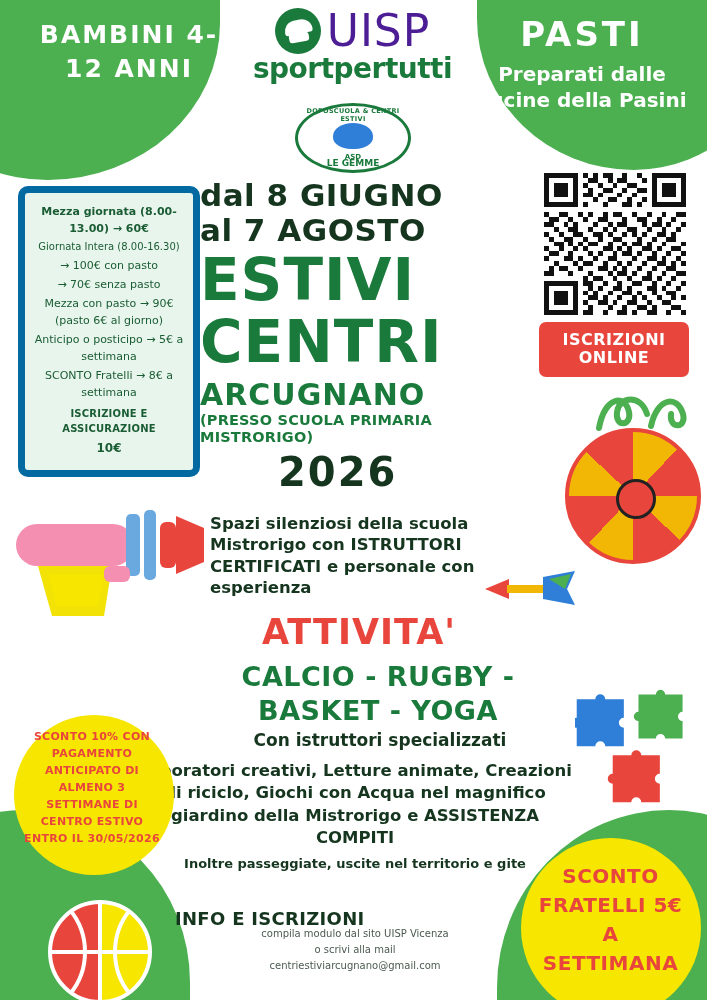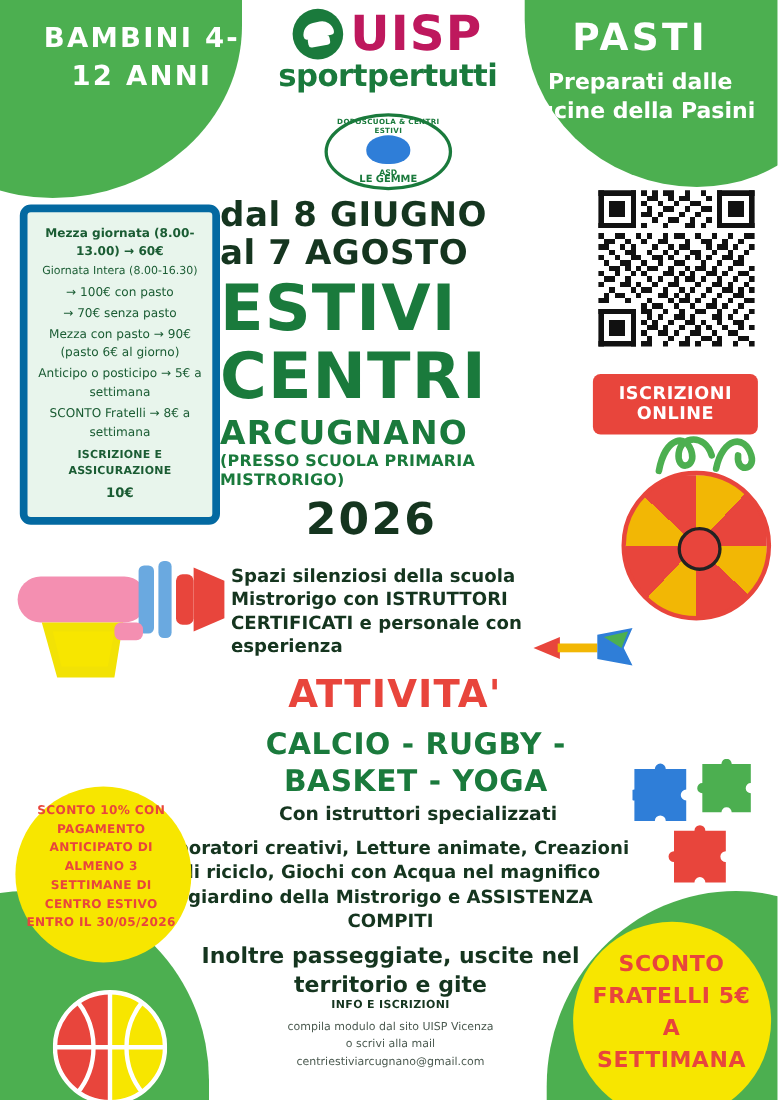--- a/index.html
+++ b/index.html
@@ -74,21 +74,21 @@
     content: ""; position: absolute; left: 9px; top: 12px;
     width: 28px; height: 14px; background: #ffffff;
     border-radius: 14px 14px 4px 4px; transform: rotate(-12deg);
   }
   .uisp-mark::after {
     content: ""; position: absolute; left: 14px; top: 25px;
     width: 20px; height: 9px; background: #ffffff; border-radius: 3px;
     transform: rotate(-10deg);
   }
   .uisp-word {
-    font-size: 44px; font-weight: 700; color: #be185d; letter-spacing: 1px;
+    font-size: 44px; font-weight: 400; color: #4c1d95; letter-spacing: 1px;
     line-height: 1;
   }
   .uisp-tag {
     font-size: 28px; color: #1a7a3c; font-weight: 700; margin-top: -2px;
     letter-spacing: -0.5px;
   }
 
   
   .gemme-badge {
     position: absolute; left: 295px; top: 103px;
@@ -172,47 +172,46 @@
     position: absolute; left: 200px; top: 730px; width: 360px;
     text-align: center; font-size: 17px; font-weight: 700; color: #15351f;
   }
   .labs {
     position: absolute; left: 130px; top: 760px; width: 450px;
     text-align: center; font-size: 16.5px; font-weight: 700; color: #15351f;
     line-height: 1.35;
   }
   .passeggiate {
     position: absolute; left: 175px; top: 855px; width: 360px;
-    text-align: center; font-size: 20px; font-weight: 700; color: #15351f;
+    text-align: center; font-size: 13px; font-weight: 700; color: #15351f;
     line-height: 1.35;
   }
   .info-title {
     position: absolute; left: 175px; top: 908px; width: 360px;
-    text-align: center; font-size: 10px; font-weight: 700; color: #15351f;
+    text-align: left; font-size: 18px; font-weight: 700; color: #15351f;
     letter-spacing: 0.3px;
   }
   .info-body {
     position: absolute; left: 160px; top: 926px; width: 390px;
     text-align: center; font-size: 10px; color: #4b5a50; line-height: 1.6;
   }
 
   
   .qr {
     position: absolute; right: 18px; top: 170px;
     width: 148px; height: 148px; background: #ffffff; padding: 3px;
   }
   .qr canvas, .qr .qrgrid { width: 100%; height: 100%; display: block; }
   .iscrizioni-btn {
     position: absolute; right: 18px; top: 322px; width: 150px;
     background: #e8453c; color: #ffffff; text-align: center;
     border-radius: 7px; padding: 9px 4px;
     font-size: 16px; font-weight: 700; line-height: 1.15; letter-spacing: 0.5px;
     border: none; cursor: pointer;
     font-family: "DejaVu Sans", sans-serif;
-    margin-top: 18px;
   }
 
   
   .dart {
     position: absolute; right: 6px; top: 428px; width: 136px; height: 136px;
     border-radius: 50%;
     background:
       conic-gradient(#f2b705 0 12%, #e8453c 12% 25%, #f2b705 25% 37%,
                      #e8453c 37% 50%, #f2b705 50% 62%, #e8453c 62% 75%,
                      #f2b705 75% 87%, #e8453c 87% 100%);

